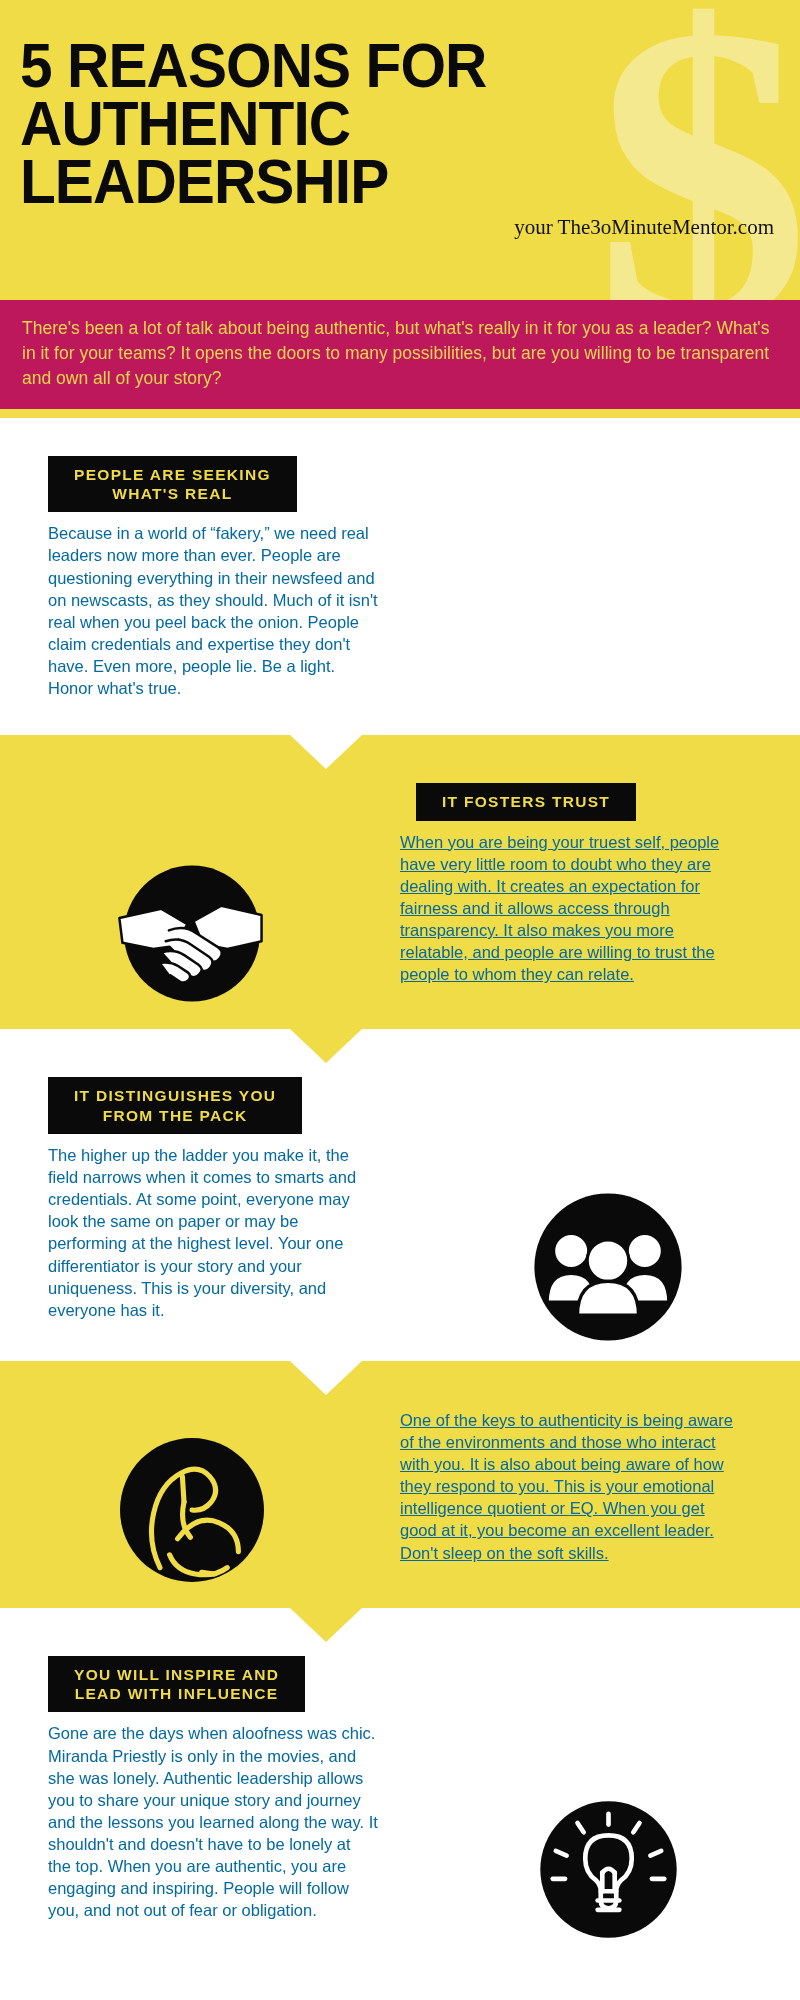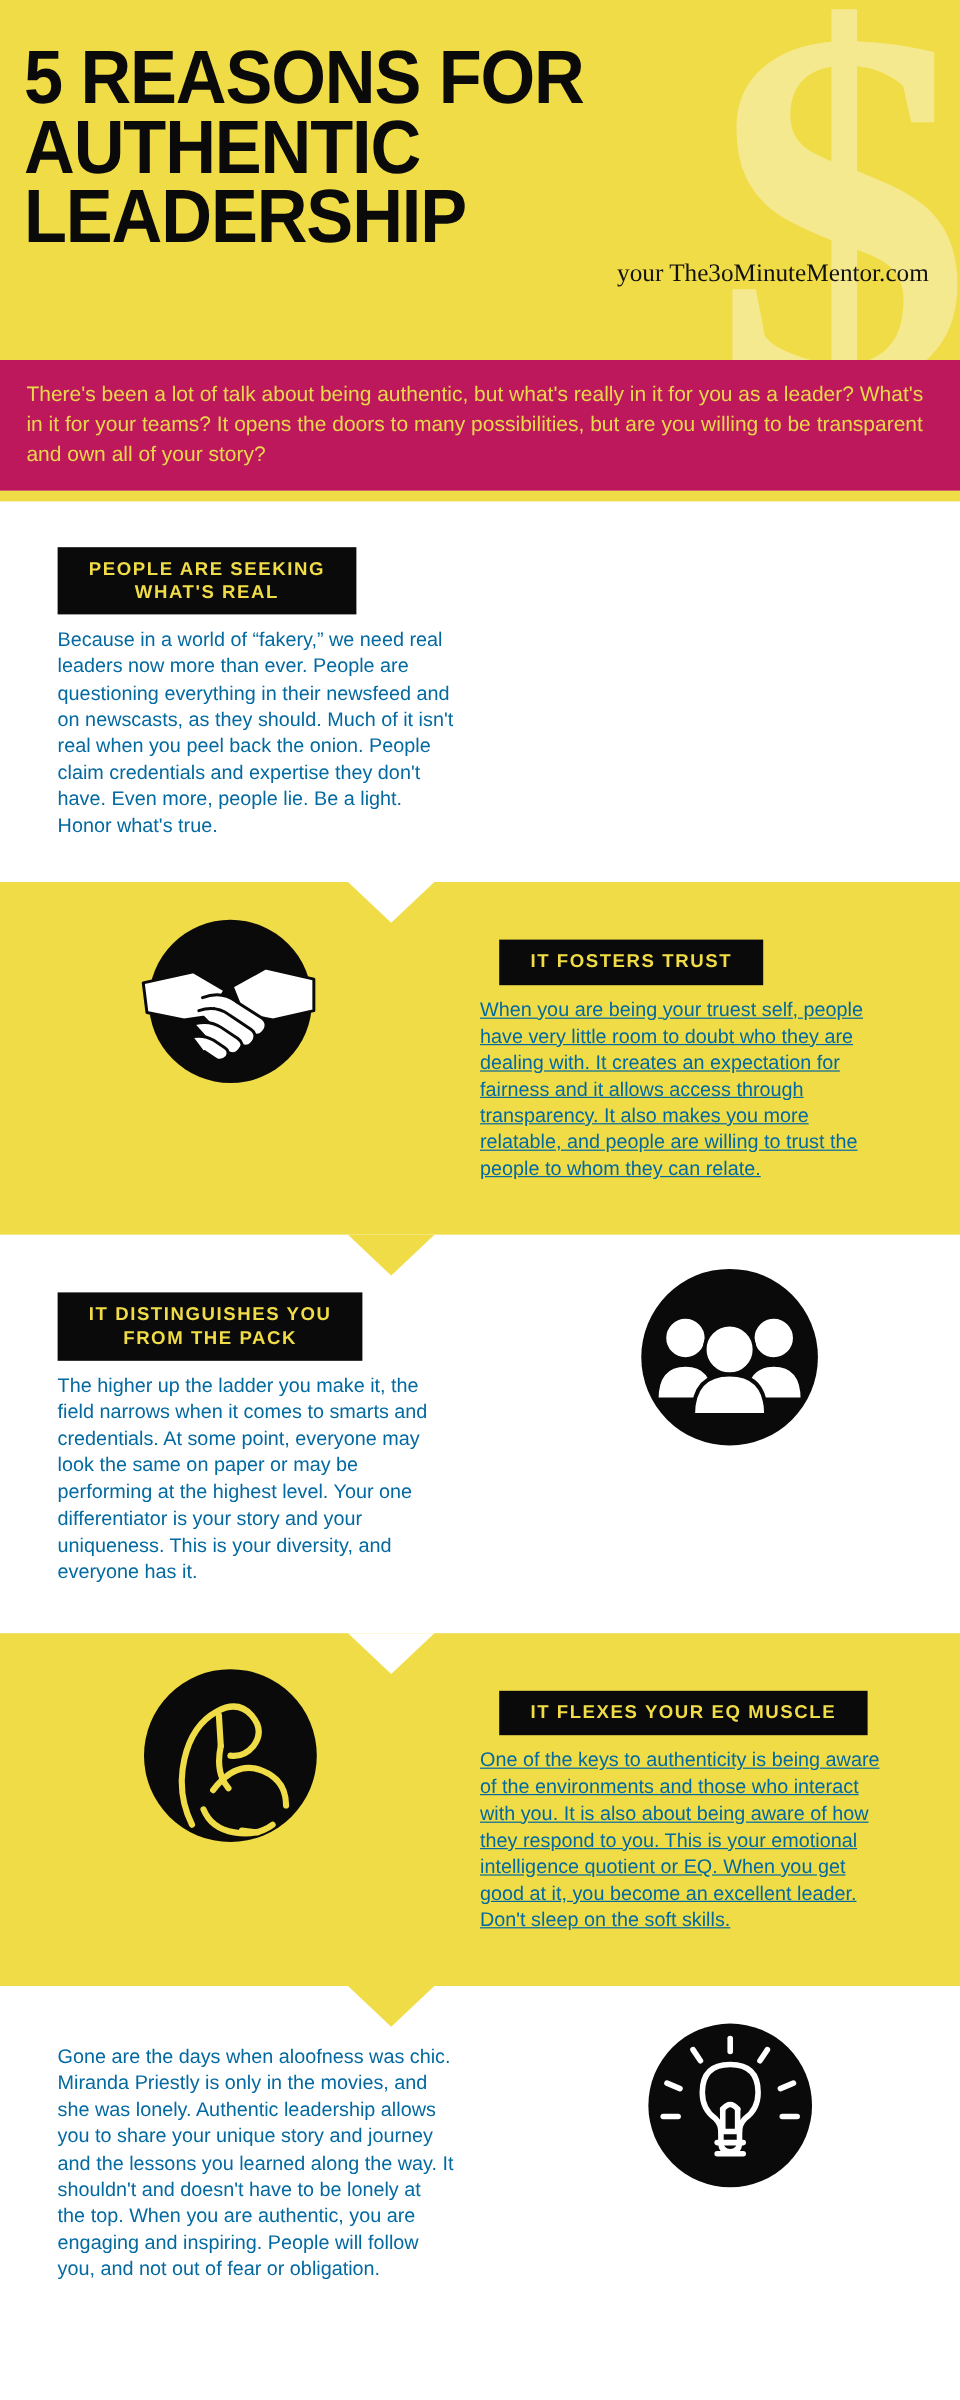--- a/index.html
+++ b/index.html
@@ -61,21 +61,21 @@
     padding:16px 22px 18px 22px;
   }
   .intro p {
     color:#e9d84a;
     font-size:17.5px;
     line-height:1.42;
   }
   .intro-rule { height:9px; background:#f0dc46; }
 
   
-  .section { position:relative; display:flex; align-items:flex-start; }
+  .section { position:relative; display:flex; align-items:flex-end; }
   .sec-white { background:#ffffff; }
   .sec-yellow { background:#f0dc46; }
   .sec-white .col-text, .sec-yellow .col-text { padding:26px 10px 26px 0; }
 
   .col-text { width:52%; }
   .col-icon { width:48%; display:flex; align-items:center; justify-content:center; }
 
   .sec-left .col-text  { order:1; padding-left:48px; }
   .sec-left .col-icon  { order:2; }
   .sec-right .col-icon { order:1; }
@@ -224,33 +224,34 @@
             <path d="M44 29 l1 16"></path>
             <path d="M45 45 q-3 14 4 22"></path>
             <path d="M41 68 q12 -16 26 -10 q12 5 12 18"></path>
             <path d="M36 78 q4 10 16 12 q12 2 20 -4"></path>
             <path d="M56 89 l8 1"></path>
           </g>
         </svg>
       </div>
     </div>
     <div class="col-text">
-      <div class="head-bar">
-        <div>IT FLEXES YOUR EQ MUSCLE</div>
-      </div>
       <div class="body-text">One of the keys to authenticity is being aware of the environments and those who interact with you.  It is also about being aware of how they respond to you. This is your emotional intelligence quotient or EQ.  When you get good at it, you become an excellent leader.  Don't sleep on the soft skills.</div>
     </div>
   </div>
 
   <div style="position:relative;height:0;">
     <div class="notch notch-yellow-down" style="left:290px;top:0;"></div>
   </div>
 
   <div class="section sec-white sec-left" style="padding-top:22px;padding-bottom:20px;">
     <div class="col-text">
+      <div class="head-bar">
+        <div>YOU WILL INSPIRE AND</div>
+        <div>LEAD WITH INFLUENCE</div>
+      </div>
       <div class="body-text">Gone are the days when aloofness was chic. Miranda Priestly is only in the movies, and she was lonely.  Authentic leadership allows you to share your unique story and journey and the lessons you learned along the way.  It shouldn't and doesn't have to be lonely at the top. When you are authentic, you are engaging and inspiring. People will follow you, and not out of fear or obligation.</div>
     </div>
     <div class="col-icon">
       <div class="icon-wrap">
         <svg class="art" width="155" height="155" viewBox="0 0 100 100">
           <circle cx="50" cy="50" r="44" fill="#0a0a0a"></circle>
           <g fill="none" stroke="#ffffff" stroke-width="3" stroke-linecap="round">
             <path d="M50 14 v7"></path>
             <path d="M30 20 l4 6"></path>
             <path d="M70 20 l-4 6"></path>

